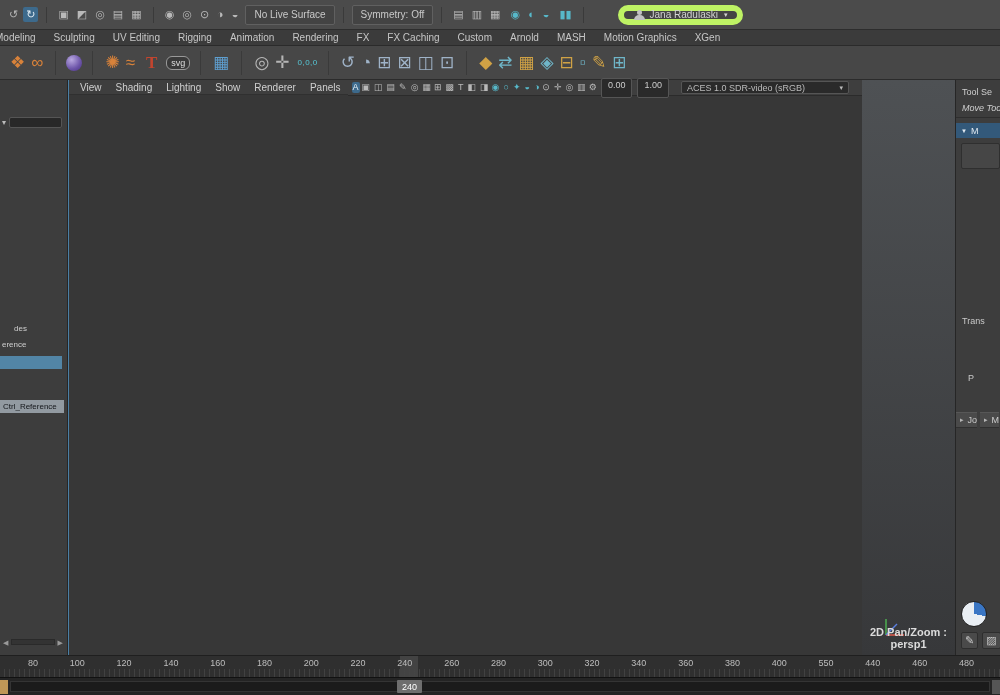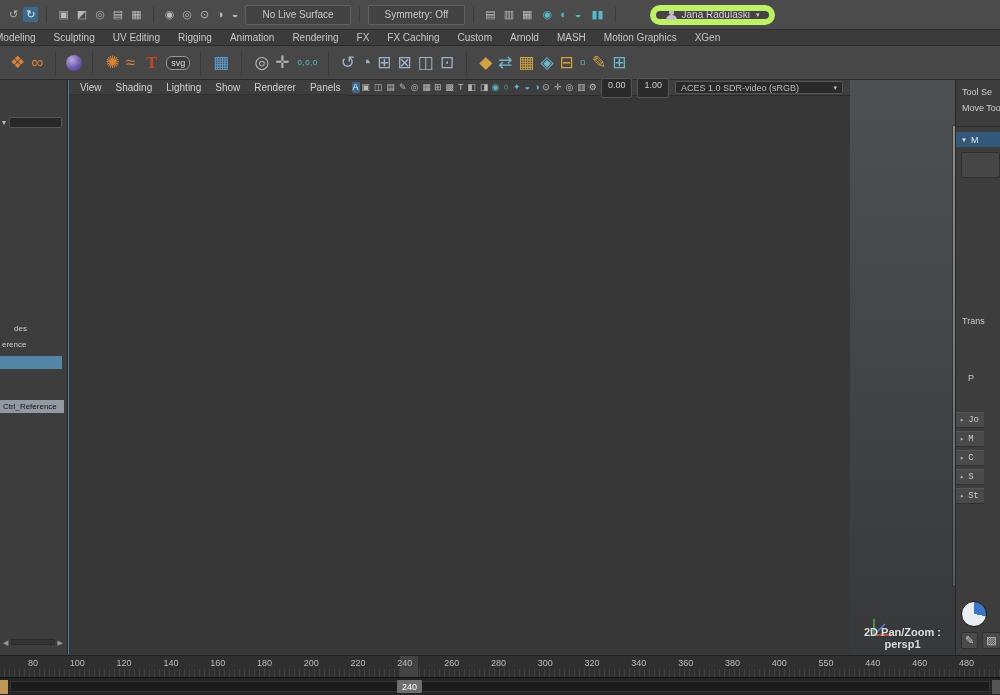--- a/index.html
+++ b/index.html
@@ -8,21 +8,21 @@
   .app { width:1000px; height:695px; display:flex; flex-direction:column; }
 
   
   .topbar { height:30px; background:#4b4b4b; border-bottom:1px solid #2d2d2d;
     display:flex; align-items:center; gap:4px; padding:0 6px; flex:0 0 30px; }
   .igroup { display:flex; align-items:center; gap:2px; }
   .icon { color:#b9b9b9; font-size:11px; line-height:1; padding:2px 3px; border-radius:2px; cursor:default; }
   .igroup.hist .icon:nth-child(2){ background:#3d6a8c; color:#e4eef5; }
   .sep { width:1px; height:16px; background:#5f5f5f; border-right:1px solid #3a3a3a; margin:0 4px; }
   .dropbox { height:20px; background:#434343; border:1px solid #606060; border-radius:2px;
-    color:#c9c9c9; font-size:10px; display:flex; align-items:center; gap:8px; padding:0 16px; }
+    color:#c9c9c9; font-size:10px; display:flex; align-items:center; gap:8px; padding:0 8px; }
   .teal { color:#57b8c9; }
   .userchip { display:flex; align-items:center; gap:6px; height:20px; background:#444;
     border:6px solid #bef264; border-radius:10px; padding:0 10px; color:#d2d2d2; font-size:10px; margin-left:26px; }
   .person { width:10px; height:10px; position:relative; }
   .person:before { content:""; position:absolute; left:3px; top:0; width:5px; height:5px; border-radius:50%; background:#c2c2c2; }
   .person:after { content:""; position:absolute; left:0; top:5px; width:11px; height:5px; border-radius:5px 5px 0 0; background:#c2c2c2; }
 
   
   .tabsrow { height:16px; background:#3b3b3b; border-bottom:1px solid #2b2b2b;
     display:flex; align-items:center; flex:0 0 16px; overflow:hidden; }
@@ -65,34 +65,34 @@
   
   .viewport { flex:1 1 auto; min-width:0; display:flex; flex-direction:row; border-left:1px solid #4a7fa5; }
   .vp-menus { height:15px; background:#3e3e3e; border-bottom:1px solid #303030; display:flex; align-items:center; padding-left:4px; flex:0 0 15px; }
   .vp-menu { font-size:10px; color:#d0d0d0; padding:0 7px; }
   .vp-tools { height:16px; background:#3e3e3e; border-bottom:1px solid #2b2b2b; display:flex; align-items:center; gap:1px; padding:0 4px; flex:0 0 16px; }
   .vp-tools .icon { font-size:9px; padding:1px; }
   .vp-tools .active { background:#3d6a8c; color:#e8f1f7; }
   .vp-tools .tealic { color:#57b8c9; }
   .vfield { background:#2a2a2a; color:#ccc; font-size:9px; padding:0 6px; border:1px solid #555; border-radius:2px; height:20px; line-height:12px; margin:16px 2px; }
   .cspace { background:#2a2a2a; color:#bbb; font-size:9px; border:1px solid #555; border-radius:2px; height:13px;
-    display:flex; align-items:center; justify-content:space-between; gap:6px; padding:0 5px; width:168px; margin:0 3px; white-space:nowrap; overflow:hidden; }
+    display:flex; align-items:center; justify-content:space-between; gap:6px; padding:0 5px; width:168px; margin:0 9px; white-space:nowrap; overflow:hidden; }
   .vp-canvas { flex:1 1 auto; position:relative; background:linear-gradient(#4e5154,#37383a); overflow:hidden; }
   .char-card { position:absolute; left:103px; top:46px; width:680px; height:460px; box-shadow:0 0 0 1px rgba(0,0,0,.25); }
   .panzoom { position:absolute; left:0; right:0; bottom:5px; text-align:center; color:#dcdcdc; font-size:11px; font-weight:bold; }
   .axis { position:absolute; left:16px; bottom:14px; }
 
   
   .rightpanel { width:45px; flex:0 0 45px; background:#3d3d3d; border-left:1px solid #262626; position:relative; overflow:hidden; }
   .rp-title { font-size:9px; color:#cfcfcf; padding:7px 0 0 6px; white-space:nowrap; }
-  .rp-sub { font-size:9px; color:#cfcfcf; padding:6px 0 13px 6px; white-space:nowrap; border-bottom:1px solid #2e2e2e; }
+  .rp-sub { font-size:9px; color:#cfcfcf; padding:6px 0 4px 6px; white-space:nowrap; border-bottom:1px solid #2e2e2e;font-style:italic; }
   .rp-header { height:15px; background:#33597a; color:#e2eaf1; font-size:9px; display:flex; align-items:center; gap:4px; padding-left:5px; margin-top:5px; }
   .rp-box { height:26px; background:#464646; border:1px solid #2f2f2f; border-radius:2px; margin:5px 0 0 5px; }
   .rp-abs { position:absolute; font-size:9px; color:#c9c9c9; white-space:nowrap; }
-  .rp-sections { position:absolute; top:332px; left:0; right:16px; display:flex; flex-direction:column; gap:3px;font-family:Liberation Mono, monospace; }
+  .rp-sections { position:absolute; top:332px; left:0; right:16px; display:flex; flex-direction:row; gap:3px; }
   .rp-row { height:16px; background:#4a4a4a; border-top:1px solid #575757; border-bottom:1px solid #303030;
     display:flex; align-items:center; gap:4px; padding-left:4px; }
   .rp-caret { color:#b5b5b5; font-size:7px; }
   .rp-rowlabel { font-size:9px; color:#cccccc; white-space:nowrap; }
   .rp-bottom { position:absolute; bottom:6px; left:5px; display:flex; flex-direction:column; gap:5px; align-items:flex-start; }
   .dial { width:26px; height:26px; border-radius:50%; border:1px solid #222;
     background:conic-gradient(#3a76c4 0 28%, #e9eef3 28% 100%); }
   .rp-iconrow { display:flex; gap:4px; }
   .rp-iconrow .icon { font-size:11px; color:#c9c9c9; background:#4a4a4a; border:1px solid #2e2e2e; border-radius:2px; }
 

